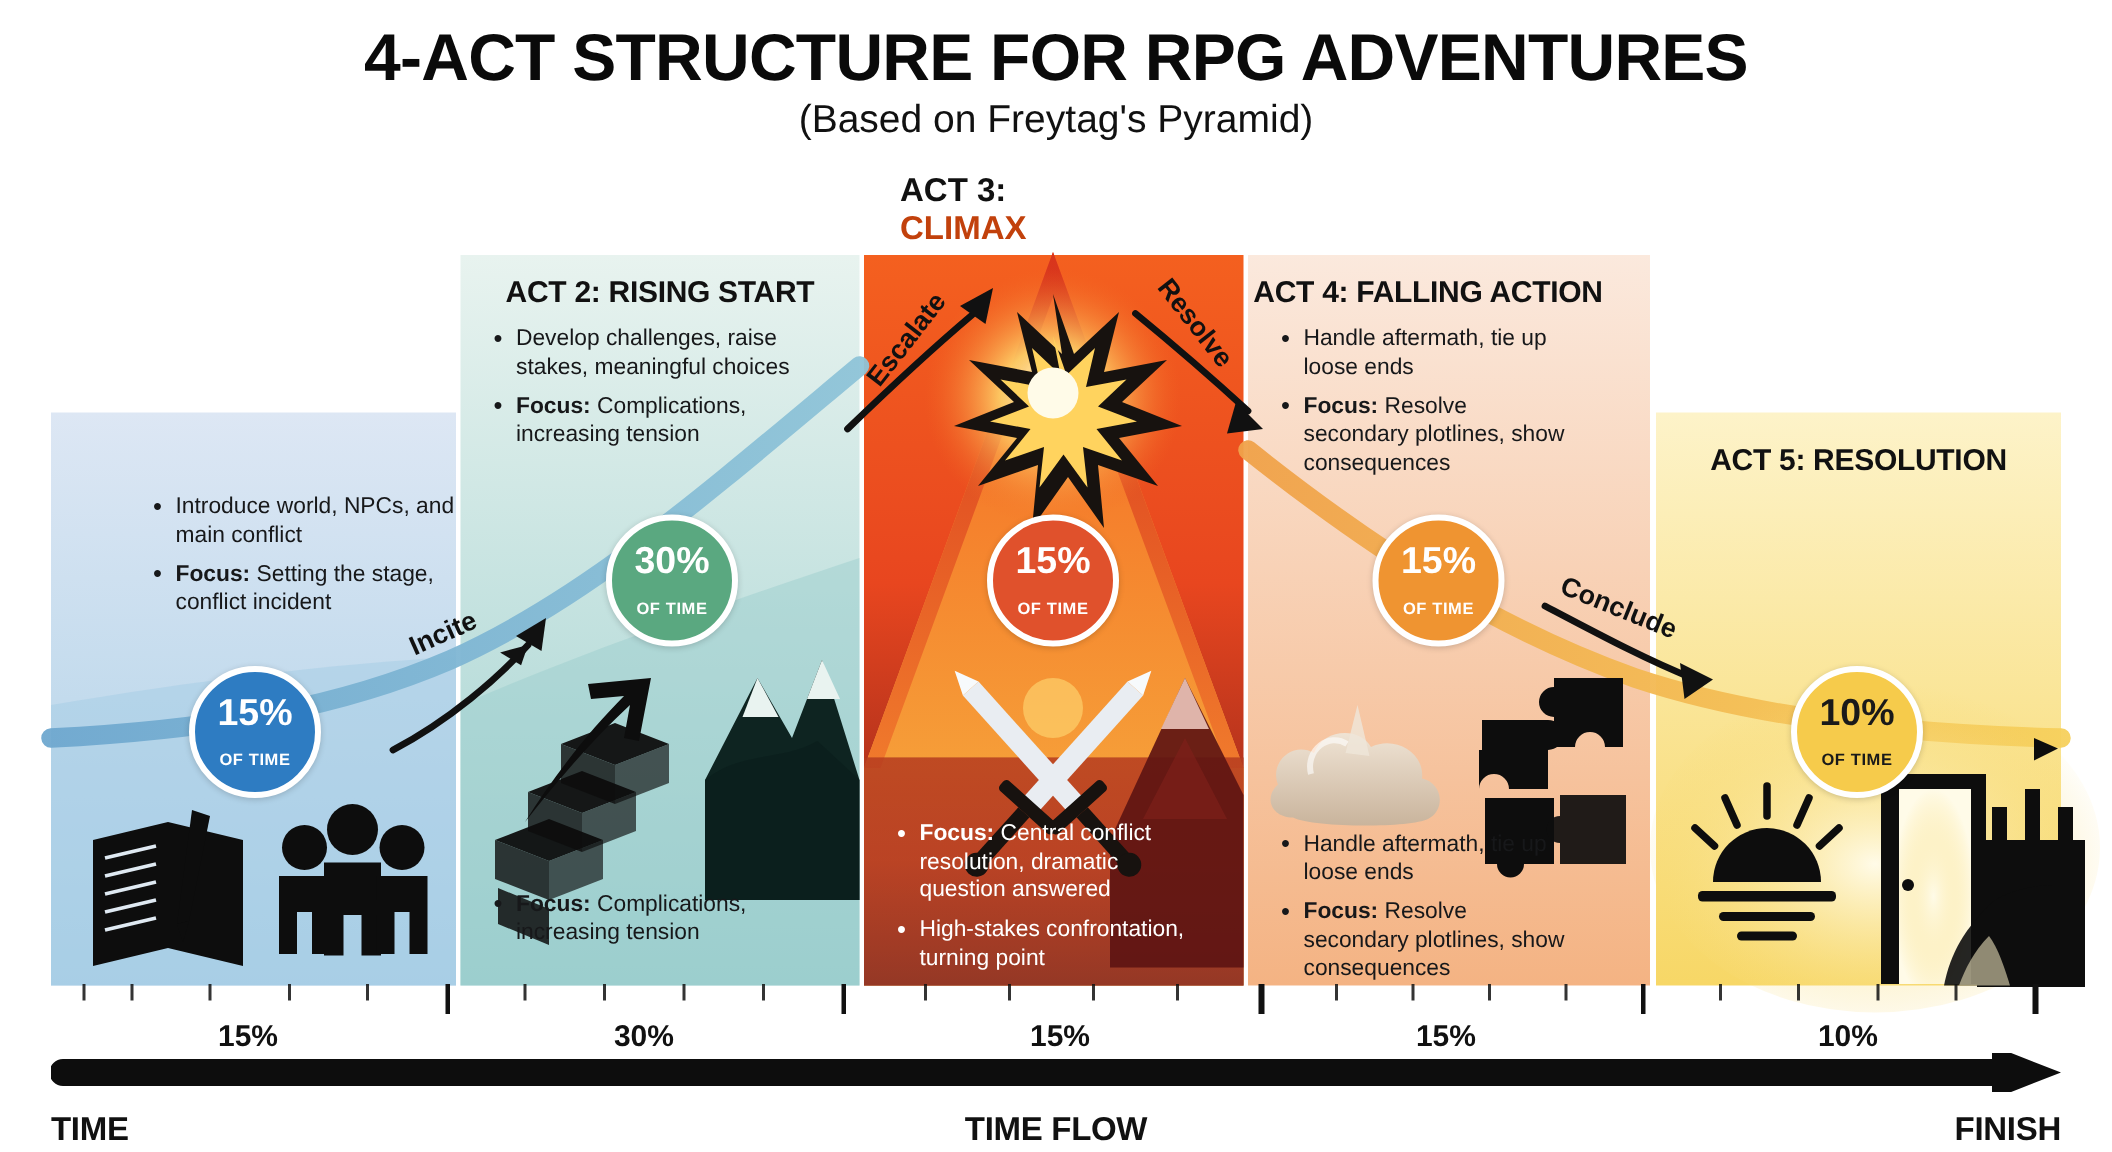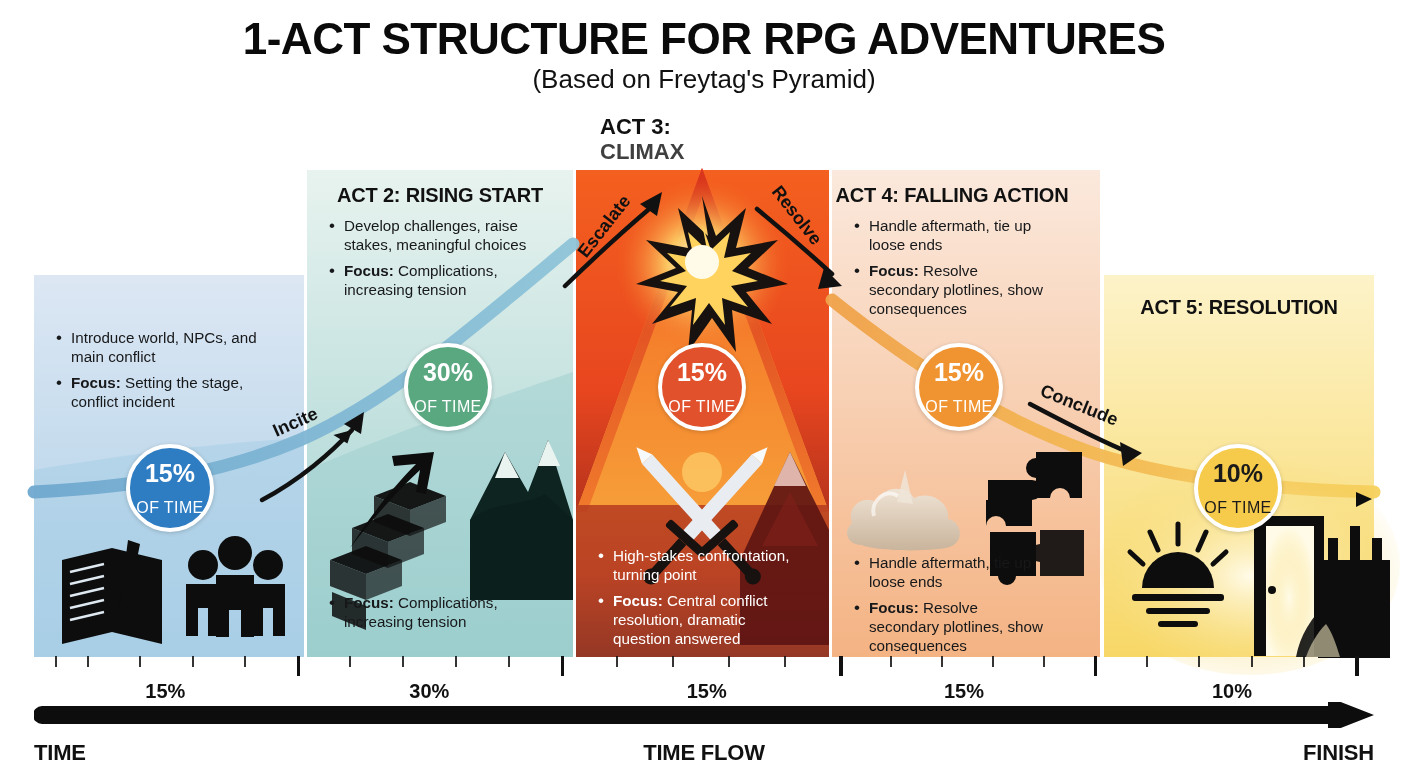--- a/index.html
+++ b/index.html
@@ -47,21 +47,21 @@
   .bullets li b { font-weight: 800; }
 
   
   .badge {
     position: absolute; width: 88px; height: 88px; border-radius: 50%;
     border: 4px solid #fff; display: flex; flex-direction: column;
     align-items: center; justify-content: center; color:#fff;
     box-shadow: 0 1px 4px rgba(0,0,0,.18);
   }
   .badge .pct { font-size: 25px; font-weight: 800; line-height: 1; margin-bottom: 2px; }
-  .badge .of  { font-size: 16px; font-weight: 400; letter-spacing: .4px; line-height: 1; margin-top: 12px; }
+  .badge .of  { font-size: 11px; font-weight: 700; letter-spacing: .4px; line-height: 1; margin-top: 12px; }
 
   
   .flow-label {
     position: absolute; font-size: 18px; font-weight: 700; color: #111;
     white-space: nowrap;
   }
 
   
   .axis-wrap { position: absolute; left: 34px; bottom: 0; width: 1340px; height: 112px; }
   .tick { position: absolute; top: 0; width: 2px; background: #111; }
@@ -82,21 +82,21 @@
   }
 
   svg { display: block; }
   .nosel { user-select: none; }
 </style>
 </head>
 <body>
 
 <div id="stage">
 
-  <div class="title nosel">1-ACT STRUCTURE FOR RPG ADVENTURES</div>
+  <div class="title nosel">4-ACT STRUCTURE FOR RPG ADVENTURES</div>
   <div class="subtitle nosel">(Based on Freytag's Pyramid)</div>
 
   <svg width="1408" height="768" style="position:absolute;left:0;top:0;">
     <defs>
       <linearGradient id="gAct1" x1="0" y1="0" x2="0" y2="1">
         <stop offset="0%" stop-color="#dde7f4"></stop>
           <stop offset="100%" stop-color="#a9cfe6"></stop>
       </linearGradient>
       <linearGradient id="gAct2" x1="0" y1="0" x2="0" y2="1">
         <stop offset="0%" stop-color="#e8f3ef"></stop>
@@ -283,21 +283,21 @@
     <g fill="#0d0d0d">
       <path d="M1318,560 h10 v-22 h10 v22 h12 v-34 h10 v34 h12 v-22 h10 v22 h8 v98 h-72 Z"></path>
       <path d="M1356,510 v-18 l16,7 l-16,8 Z"></path>
       <path d="M1330,600 C1310,618 1300,636 1296,657 L1374,657 L1374,590 C1358,590 1344,592 1330,600 Z" opacity=".9"></path>
       <path d="M1326,624 C1316,634 1310,646 1306,657 L1340,657 C1336,644 1332,632 1326,624 Z" fill="#fdf3c9" opacity=".55"></path>
     </g>
   </svg>
 
   <div class="col" style="left:34px;width:270px;height:382px;">
     <div class="col-inner">
-      <div class="bullets" style="top:55px;">
+      <div class="bullets" style="top:55px;margin-left:46px;">
         <ul>
           <li><span>Introduce world, NPCs, and main conflict</span></li>
           <li><b>Focus:</b><span> Setting the stage, conflict incident</span></li>
         </ul>
       </div>
     </div>
   </div>
 
   <div class="col" style="left:307px;width:266px;height:487px;">
     <div class="col-inner">
@@ -313,22 +313,22 @@
           <li><b>Focus:</b><span> Complications, increasing tension</span></li>
         </ul>
       </div>
     </div>
   </div>
 
   <div class="col" style="left:576px;width:253px;height:487px;background:transparent;">
     <div class="col-inner">
       <div class="bullets dark" style="top:378px;">
         <ul>
+          <li><b>Focus:</b><span> Central conflict resolution, dramatic question answered</span></li>
           <li><span>High-stakes confrontation, turning point</span></li>
-          <li><b>Focus:</b><span> Central conflict resolution, dramatic question answered</span></li>
         </ul>
       </div>
     </div>
   </div>
 
   <div class="col" style="left:832px;width:240px;height:487px;background:transparent;">
     <div class="col-inner">
       <div class="act-head nosel" style="top:15px;">ACT 4: FALLING ACTION</div>
       <div class="bullets" style="top:48px;">
         <ul>
@@ -346,21 +346,21 @@
   </div>
 
   <div class="col" style="left:1104px;width:270px;height:382px;background:transparent;">
     <div class="col-inner">
       <div class="act-head nosel" style="top:22px;">ACT 5: RESOLUTION</div>
     </div>
   </div>
 
   <div style="position:absolute;left:600px;top:115px;width:205px;line-height:1.12;">
     <div class="nosel" style="font-size:22px;font-weight:800;color:#111;">ACT 3:</div>
-    <div class="nosel" style="font-size:22px;font-weight:800;color:#404040;">CLIMAX</div>
+    <div class="nosel" style="font-size:22px;font-weight:800;color:#c2410c;">CLIMAX</div>
   </div>
 
   <div class="badge nosel" style="left:126px;top:444px;background:#2e7cc2;">
     <div class="pct">15%</div>
     <div class="of">OF TIME</div>
   </div>
 
   <div class="badge nosel" style="left:404px;top:343px;background:#5aa880;">
     <div class="pct">30%</div>
     <div class="of">OF TIME</div>

